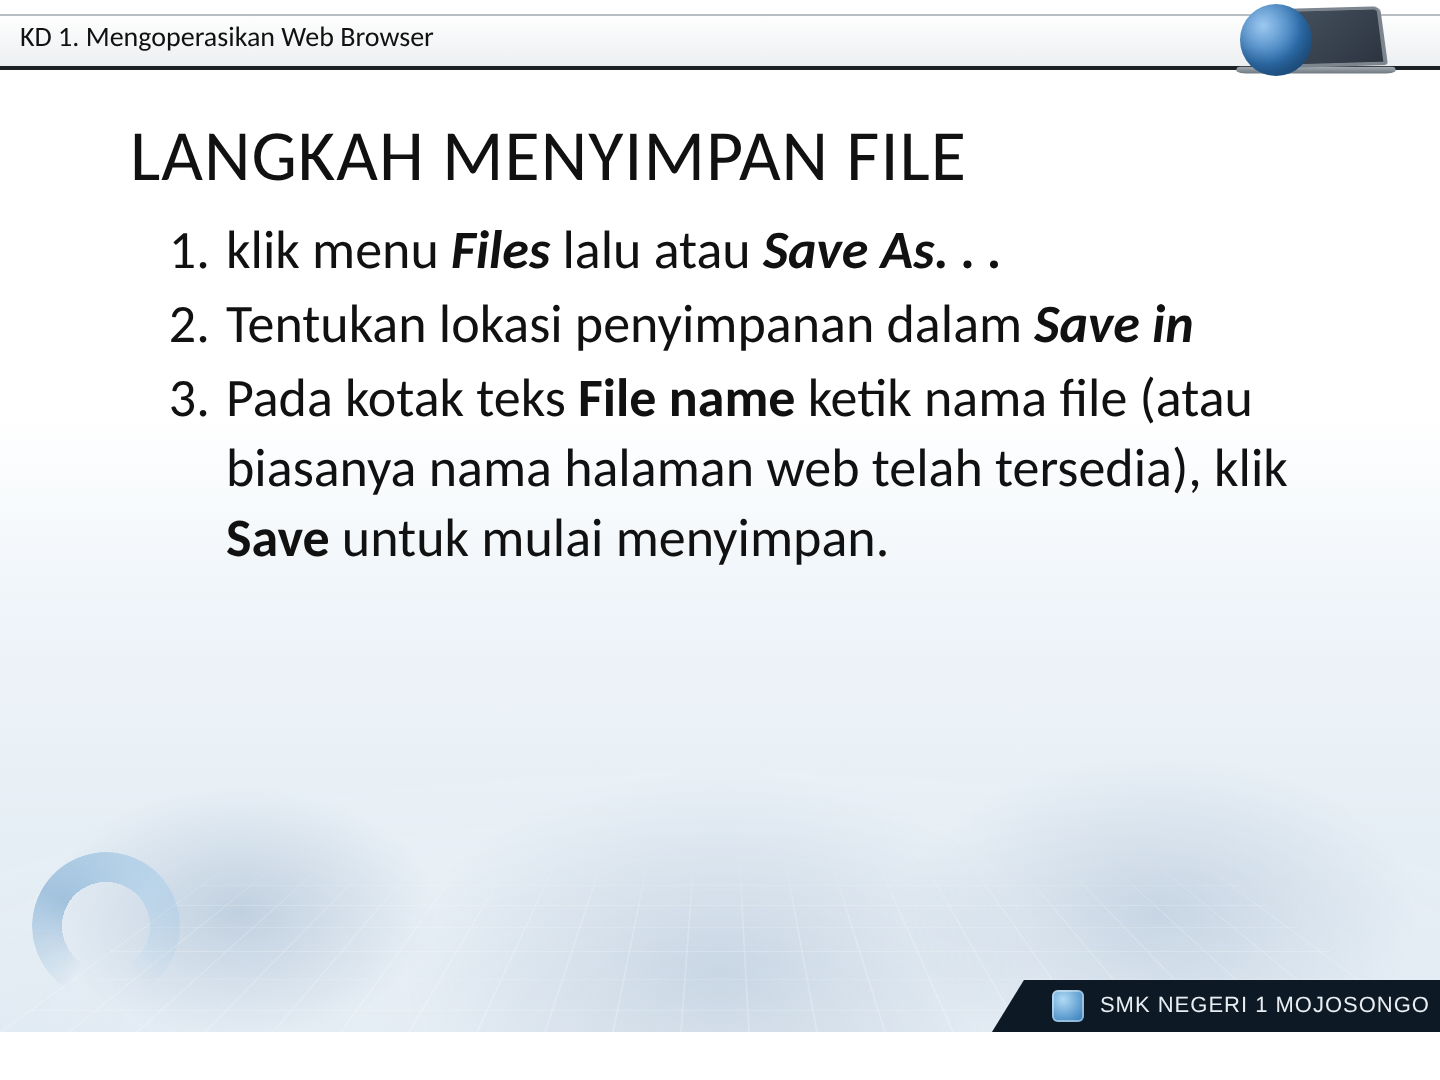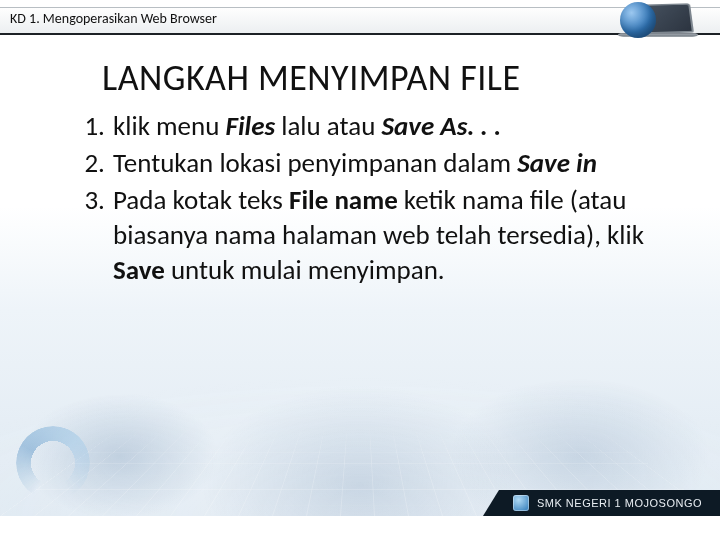--- a/index.html
+++ b/index.html
@@ -62,42 +62,41 @@
     position: absolute; right: 42px; top: 4px; width: 36px; height: 36px;
     border-radius: 50%;
     background: radial-gradient(circle at 32% 30%, #9cc8f0 0%, #3176b8 55%, #1a4f85 100%);
     box-shadow: inset -4px -6px 10px rgba(0,0,0,0.25);
   }
 
   .title {
     position: absolute; top: 56px; left: 65px;
     font-size: 36px; font-weight: 400; color: #111;
     letter-spacing: 0.5px;
-    margin-left: 37px;
   }
   .content {
     position: absolute; top: 108px; left: 65px; width: 584px;
     color: #111;
   }
   .content ol {
     list-style: decimal;
     padding-left: 46px;
     font-size: 27px;
   }
   .content li {
     line-height: 1.3;
     padding-left: 2px;
   }
   .content li + li { margin-top: 2px; }
   .b { font-weight: 700; text-align: right; }
   .bi { font-weight: 700; font-style: italic; margin-top: 27px; }
 
   .footer {
     position: absolute; right: 0; bottom: 0; height: 26px; min-width: 220px;
-    padding: 0 18px 0 30px;
+    padding: 0 5px 0 30px;
     display: flex; align-items: center; gap: 8px;
     background: #0d1a25;
     color: #e8edf2;
     font-family: Arial, sans-serif;
     font-size: 11px; letter-spacing: 0.5px;
     clip-path: polygon(16px 0, 100% 0, 100% 100%, 0 100%);
   }
   .footer-logo {
     width: 16px; height: 16px; border-radius: 3px;
     background: radial-gradient(circle at 35% 30%, #b0daf5, #2a76b6);

